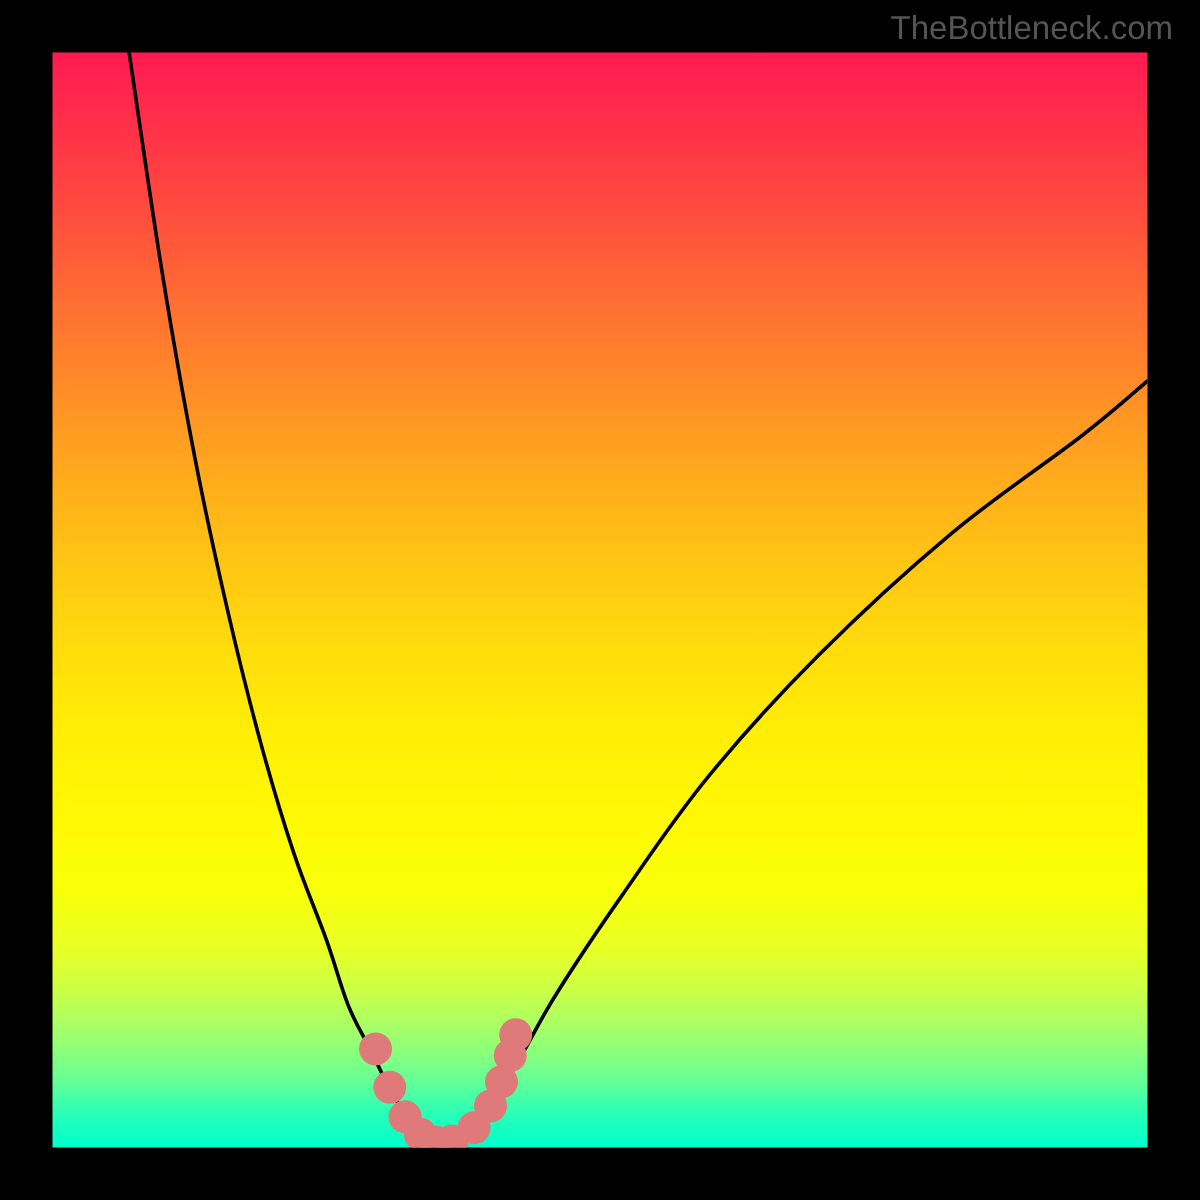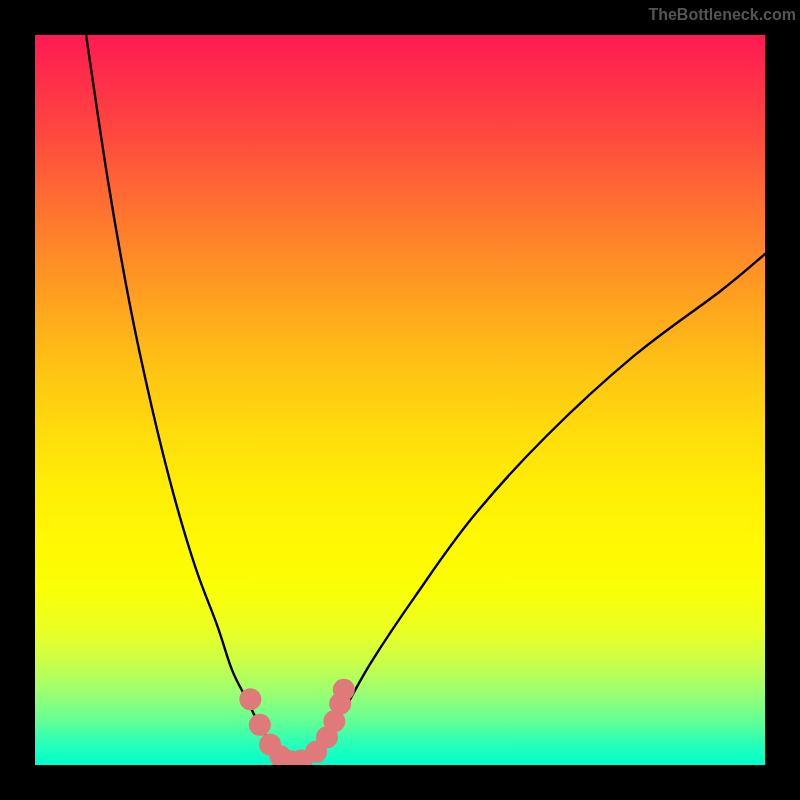--- a/index.html
+++ b/index.html
@@ -7,24 +7,24 @@
     width: 800px;
     height: 800px;
     background: #000;
     font-family: Arial, Helvetica, sans-serif;
     overflow: hidden;
     position: relative;
   }
   .watermark {
     position: absolute;
     top: 6px;
-    right: 4px;
+    right: 18px;
     color: #555;
-    font-size: 16px;
-    font-weight: 700;
+    font-size: 22px;
+    font-weight: 400;
     z-index: 10;
   }
   .chart-area {
     position: absolute;
     top: 35px;
     left: 35px;
     width: 730px;
     height: 730px;
   }
   .gradient-bg {

